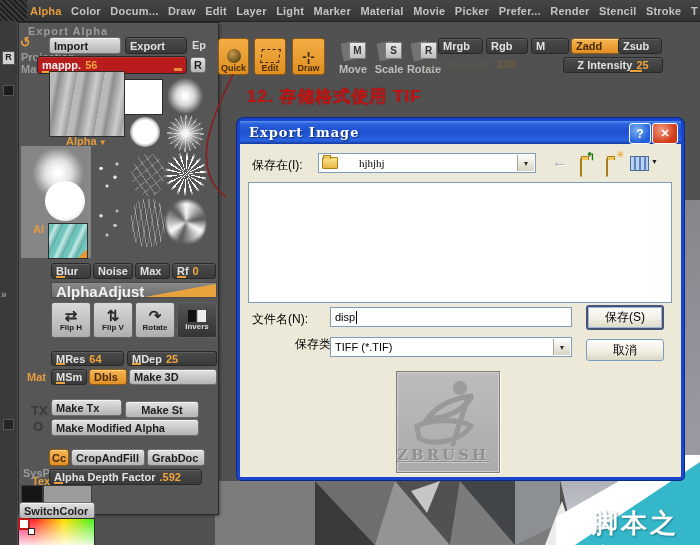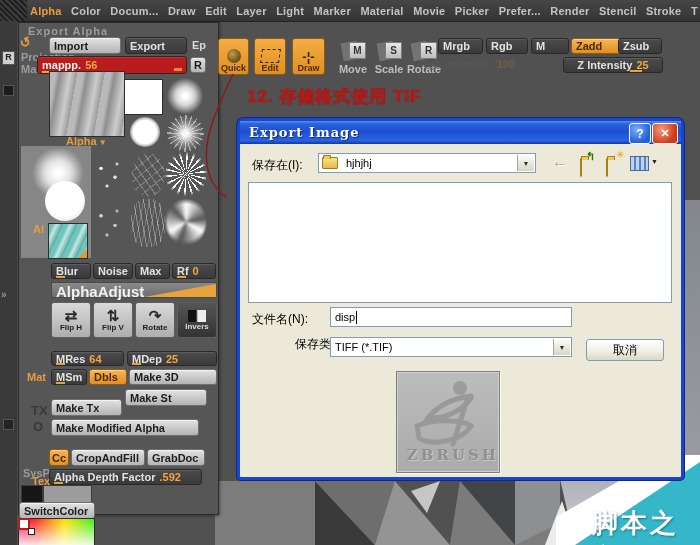--- a/index.html
+++ b/index.html
@@ -271,21 +271,21 @@
     <div class="abs btn-light" style="left:110px;top:346px;width:88px;height:16px;">
       <span>Make 3D</span>
       </div>
 
     <span class="abs" style="left:12px;top:380px;color:#3a3a3a;font-size:13px;font-weight:bold;">TX</span>
     <span class="abs" style="left:14px;top:396px;color:#3a3a3a;font-size:13px;font-weight:bold;">O</span>
 
     <div class="abs btn-light" style="left:32px;top:376px;width:71px;height:17px;">
       <span>Make Tx</span>
       </div>
-    <div class="abs btn-light" style="left:106px;top:366px;width:82px;height:17px;">
+    <div class="abs btn-light" style="left:106px;top:378px;width:74px;height:17px;justify-content:center;">
       <span>Make St</span>
       </div>
     <div class="abs btn-light" style="left:32px;top:396px;width:148px;height:17px;">
       <span>Make Modified Alpha</span>
       </div>
 
     <span class="abs otxt" style="left:13px;top:452px;text-align:center;">Tex</span>
     <div class="abs btn-orange" style="left:30px;top:426px;width:20px;height:17px;justify-content:center;">
       <span>Cc</span>
       </div>
@@ -387,21 +387,21 @@
     <div class="capbtn helpbtn" style="right:30px;">
         <span>?</span>
       </div>
     <div class="capbtn closebtn" style="right:3px;">
         <span style="font-size:11px;">✕</span>
       </div>
 
     <span class="abs xp-label" style="left:12px;top:36px;">保存在(I):</span>
     <div class="abs xp-field" style="left:78px;top:32px;width:218px;height:20px;padding-left:3px;">
       <span class="folder"></span>
-      <span style="margin-left:8px;">hjhjhj</span>
+      <span style="margin-left:21px;font-family:Liberation Serif, serif;">hjhjhj</span>
       <span class="xp-drop">▼</span>
     </div>
     <span class="abs" style="left:312px;top:32px;font-size:16px;font-weight:bold;color:#a8a8a8;text-shadow:1px 1px 0 #fff;">←</span>
     <div class="abs" style="left:338px;top:33px;width:22px;height:18px;">
       <span class="folder abs" style="left:2px;top:5px;"></span>
       <span class="abs" style="left:8px;top:-4px;color:#1a7a1a;font-weight:bold;font-size:11px;">↰</span>
     </div>
     <div class="abs" style="left:364px;top:33px;width:22px;height:18px;">
       <span class="folder abs" style="left:2px;top:5px;"></span>
       <span class="abs" style="left:12px;top:-5px;color:#e8a013;font-size:10px;">✳</span>
@@ -411,37 +411,40 @@
       <span class="abs" style="left:21px;top:3px;font-size:7px;color:#222;">▼</span>
     </div>
 
     <div class="abs xp-field" style="left:8px;top:61px;width:424px;height:121px;"></div>
 
     <span class="abs xp-label" style="left:12px;top:190px;">文件名(N):</span>
     <div class="abs xp-field" style="left:90px;top:186px;width:242px;height:20px;padding-left:4px;">
       <span>disp</span>
       <span style="display:inline-block;width:1px;height:13px;background:#000;margin-left:1px;"></span>
     </div>
+    <div class="abs xp-btn default" style="left:346px;top:184px;width:78px;height:25px;">
+      <span>保存(S)</span>
+      </div>
 
     <span class="abs xp-label" style="left:12px;top:215px;margin-left:43px;">保存类型(T):</span>
     <div class="abs xp-field" style="left:90px;top:216px;width:242px;height:20px;padding-left:4px;">
       <span>TIFF (*.TIF)</span>
       <span class="xp-drop">▼</span>
     </div>
     <div class="abs xp-btn" style="left:346px;top:218px;width:78px;height:22px;">
       <span>取消</span>
       </div>
 
     <div class="abs logoPanel" style="left:156px;top:250px;width:102px;height:100px;">
       <svg width="102" height="74" viewBox="0 0 102 74" style="position:absolute;left:0;top:4px;">
         <g fill="none" stroke="#999999" stroke-width="5" stroke-linecap="round">
           <circle cx="63" cy="12" r="7" fill="#9c9c9c" stroke="none"></circle>
           <path d="M28,46 C40,28 58,22 74,20"></path>
           <path d="M74,22 C64,36 48,42 34,42"></path>
           <path d="M20,50 C38,42 66,44 74,50 C64,66 34,70 22,62 Z"></path>
           <path d="M70,24 L56,68"></path>
         </g>
       </svg>
-      <span class="abs" style="left:0;bottom:8px;width:100%;text-align:right;color:#909090;font-family:'DejaVu Serif',serif;font-weight:bold;font-size:15px;letter-spacing:3px;text-shadow:1px 1px 0 #c8c8c8;">ZBRUSH</span>
+      <span class="abs" style="left:0;bottom:8px;width:100%;text-align:left;color:#909090;font-family:'DejaVu Serif',serif;font-weight:bold;font-size:15px;letter-spacing:3px;text-shadow:1px 1px 0 #c8c8c8;text-decoration:underline;">ZBRUSH</span>
     </div>
   </div>
 
 </div>
 
 </body></html>

